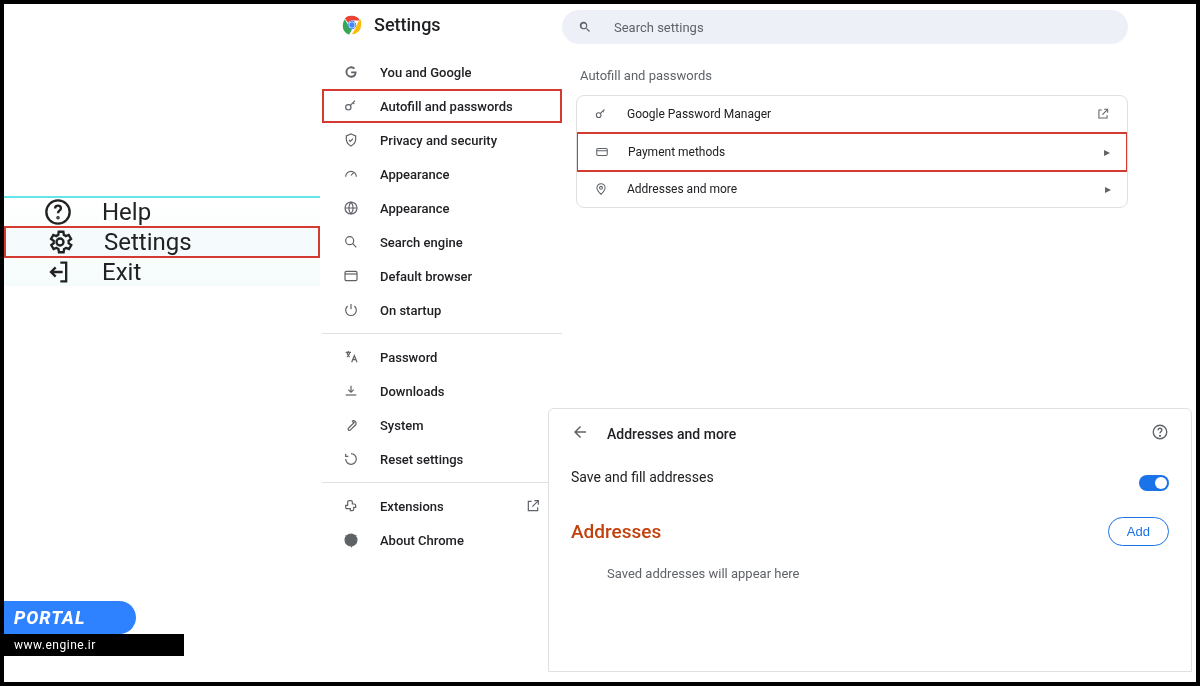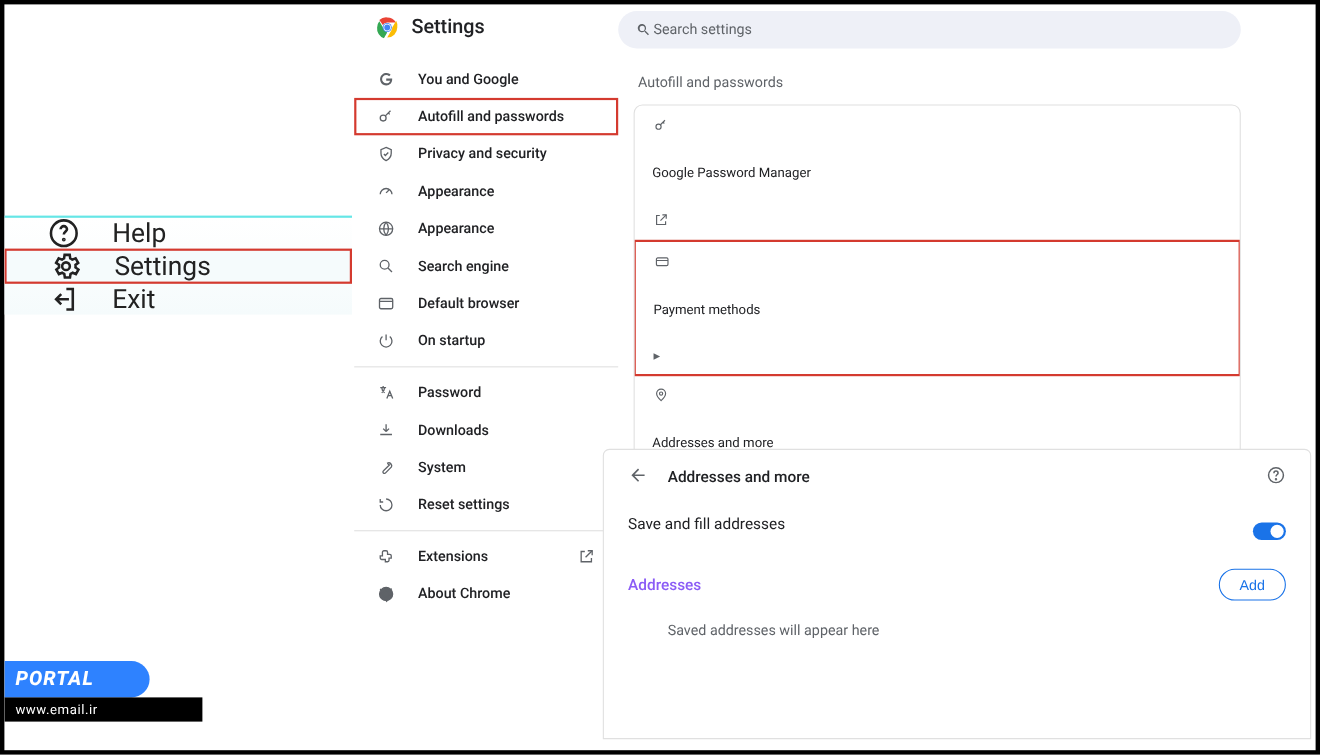--- a/index.html
+++ b/index.html
@@ -74,43 +74,43 @@
     bottom: 10px;
   }
   .search-bar {
     width: 566px;
     height: 34px;
     background: #eef0f7;
     border-radius: 18px;
     display: flex;
     align-items: center;
     padding: 0 16px;
-    gap: 2px;
+    gap: 22px;
     color: #5f6368;
     font-size: 13px;
   }
   .search-bar svg { width: 14px; height: 14px; fill: #5f6368; }
   .section-label { font-size: 13px; color: #5f6368; margin: 24px 0 12px 18px; }
   .card {
     width: 552px;
     margin-left: 14px;
     border: 1px solid #e0e0e0;
     border-radius: 8px;
     overflow: hidden;
     background: #fff;
   }
   .card-row {
     display: flex;
+    align-items: center;
     padding: 10px 16px;
     border-bottom: 1px solid #e8e8e8;
     font-size: 12px;
     color: #202124;
     cursor: pointer;
-    gap: 28px;
-    flex-direction: column;
+    gap: 18px;
   }
   .card-row:last-child { border-bottom: none; }
   .card-row .row-label { flex: 1; }
   .card-row .row-ico { width: 16px; height: 16px; display: flex; align-items: center; justify-content: center; color: #5f6368; }
   .card-row .row-ico svg { width: 14px; height: 14px; fill: currentColor; }
   .card-row .row-ico.stroke svg { fill: none; stroke: currentColor; stroke-width: 1.8; }
   .card-row.hl { border: 2px solid #d43a2f; margin: -1px; }
   .card-row .arrow { font-size: 12px; color: #5f6368; }
   .card-row .ext { color: #5f6368; }
 
@@ -133,21 +133,21 @@
   .sub-header .help svg { width: 18px; height: 18px; fill: none; stroke: currentColor; stroke-width: 1.8; }
 
   .setting-row { display: flex; align-items: flex-start; margin-top: 24px; }
   .setting-row .txt { flex: 1; }
   .setting-row .t1 { font-size: 14px; color: #202124; margin-bottom: 4px; }
   .setting-row .t2 { font-size: 13px; color: #5f6368; }
   .toggle { width: 30px; height: 16px; background: #1a73e8; border-radius: 10px; position: relative; cursor: pointer; margin-top: 6px; }
   .toggle::after { content: ""; position: absolute; right: 2px; top: 2px; width: 12px; height: 12px; background: #fff; border-radius: 50%; }
 
   .addr-row { display: flex; align-items: center; margin-top: 26px; }
-  .addr-row .lbl { flex: 1; font-size: 14px; color: #8b5cf6; font-weight: 500; }
+  .addr-row .lbl { flex: 1; font-size: 19px; color: #c2410c; font-weight: 500; }
   .add-btn {
     border: 1px solid #1a73e8;
     color: #1a73e8;
     background: #fff;
     padding: 6px 18px;
     border-radius: 18px;
     font-size: 13px;
     font-weight: 500;
     cursor: pointer;
   }
@@ -439,14 +439,14 @@
       <div class="lbl">Addresses</div>
       <button class="add-btn">Add</button>
     </div>
 
     <div class="empty-msg">Saved addresses will appear here</div>
   </div>
 </div>
 
 <div class="portal-badge">
   <div class="portal-top">PORTAL</div>
-  <div class="portal-bot">www.email.ir</div>
+  <div class="portal-bot">www.engine.ir</div>
 </div>
 
 </body></html>

